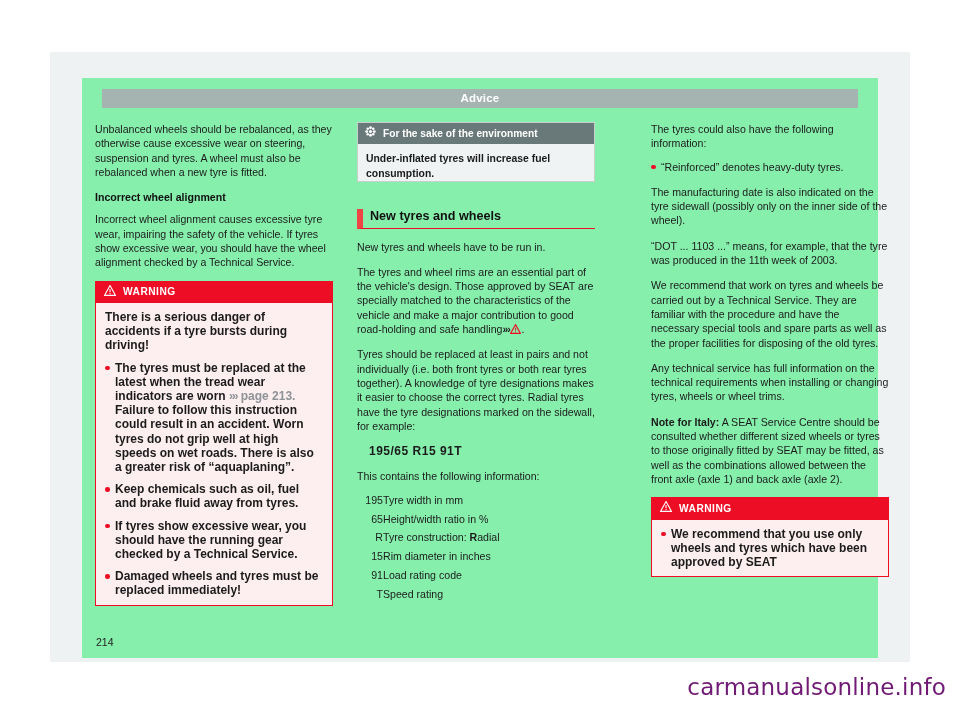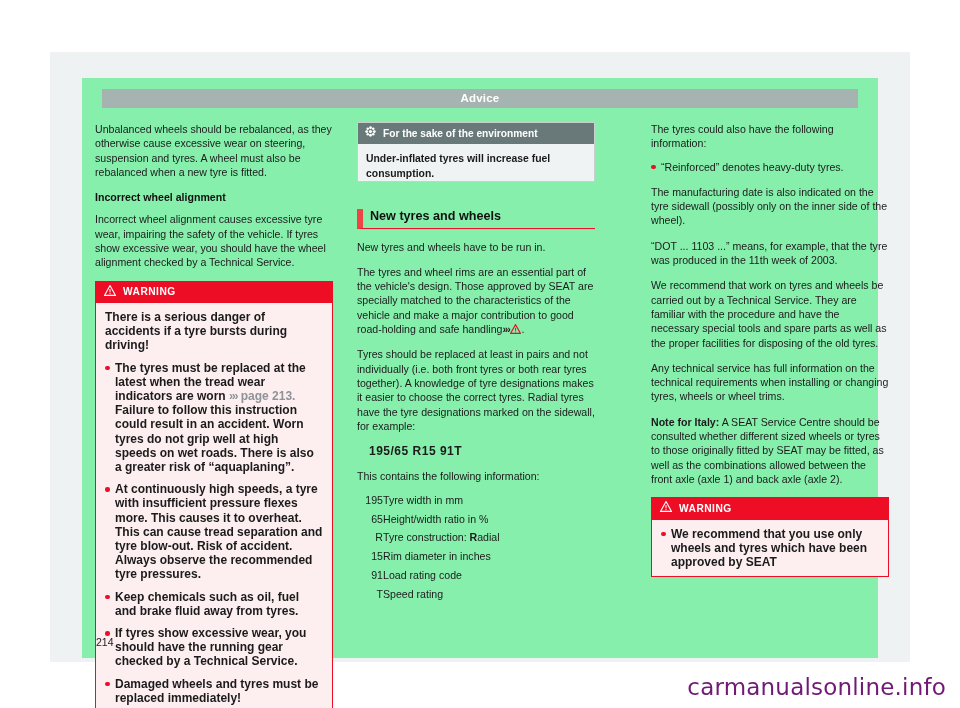--- a/index.html
+++ b/index.html
@@ -267,21 +267,20 @@
               <rect x="5.5" y="4" width="1.05" height="3.3" fill="#ffffff"></rect>
               <rect x="5.5" y="8.1" width="1.05" height="1.05" fill="#ffffff"></rect>
             </svg>
           </span>
           <span>WARNING</span>
         </div>
         <div class="warnbox-body">
           <p>There is a serious danger of accidents if a tyre bursts during driving!</p>
           <ul>
             <li><span>The tyres must be replaced at the latest when the tread wear indicators are worn </span><span class="chev">›››</span><span class="xref"> page 213.</span><span> Failure to follow this instruction could result in an accident. Worn tyres do not grip well at high speeds on wet roads. There is also a greater risk of “aquaplaning”.</span></li>
-            <li><span>At continuously high speeds, a tyre with insufficient pressure flexes more. This causes it to overheat. This can cause tread separation and tyre blow-out. Risk of accident. Always observe the recommended tyre pressures.</span></li>
             <li><span>Keep chemicals such as oil, fuel and brake fluid away from tyres.</span></li>
             <li><span>If tyres show excessive wear, you should have the running gear checked by a Technical Service.</span></li>
             <li><span>Damaged wheels and tyres must be replaced immediately!</span></li>
           </ul>
         </div>
       </div>
 
     </div>
 
     <div class="col" id="col-2">

